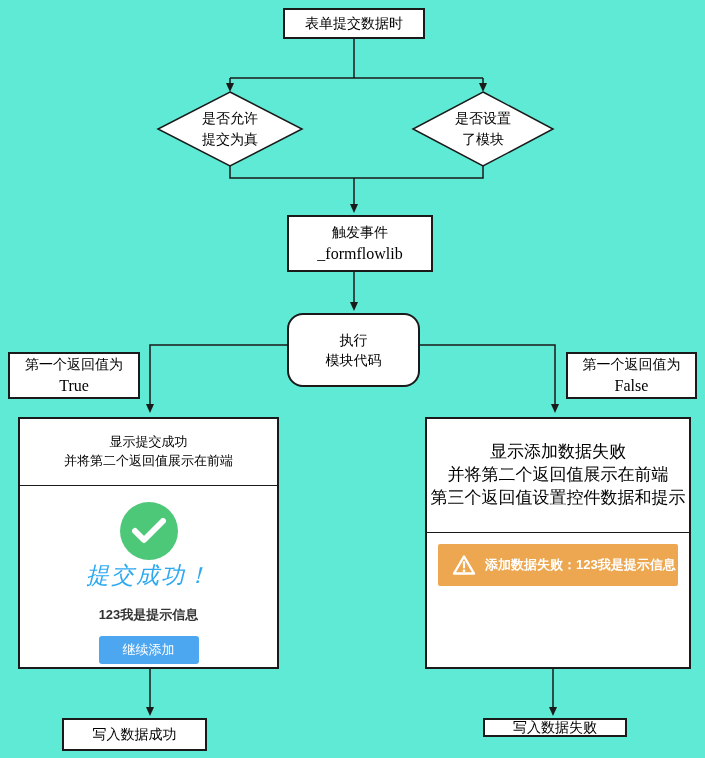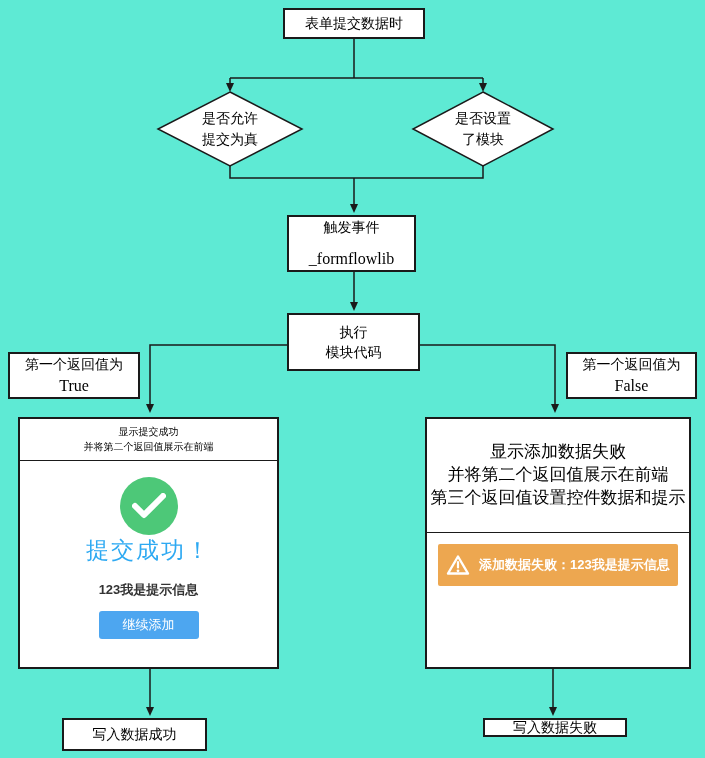--- a/index.html
+++ b/index.html
@@ -32,45 +32,45 @@
     position: absolute;
     display: flex;
     align-items: center;
     justify-content: center;
     text-align: center;
     font-size: 14px;
     line-height: 1.5;
     white-space: pre-line;
   }
   .start-node   { left: 283px; top: 8px;   width: 142px; height: 31px; }
-  .trigger-node { left: 287px; top: 215px; width: 129px; height: 57px; justify-content: space-between; }
-  .execute-node { left: 287px; top: 313px; width: 133px; height: 58px; }
+  .trigger-node { left: 287px; top: 215px; width: 146px; height: 57px; }
+  .execute-node { left: 287px; top: 313px; width: 133px; height: 74px; border-radius: 16px; }
   .branch-true  { left: 8px;   top: 352px; width: 132px; height: 47px; }
   .branch-false { left: 566px; top: 352px; width: 131px; height: 47px; }
   .end-left     { left: 62px;  top: 718px; width: 145px; height: 33px; }
   .end-right    { left: 483px; top: 718px; width: 144px; height: 19px; }
   .d-left  { left: 165px; top: 102px; width: 130px; height: 54px; }
   .d-right { left: 418px; top: 102px; width: 130px; height: 54px; }
 
   .panel {
     position: absolute;
     border: 2px solid #1a1a1a;
     background: #fff;
     box-sizing: border-box;
     display: flex;
     flex-direction: column;
   }
   .success-panel { left: 18px;  top: 417px; width: 261px; height: 252px; }
   .failure-panel { left: 425px; top: 417px; width: 266px; height: 252px; }
   .panel-header {
     border-bottom: 1px solid #1a1a1a;
     text-align: center;
-    font-size: 10px;
+    font-size: 13px;
     line-height: 1.45;
-    padding: 6px 2px;
+    padding: 14px 2px;
     min-height: 42px;
     display: flex;
     align-items: center;
     justify-content: center;
     white-space: pre-line;
     box-sizing: border-box;
   }
   .failure-panel .panel-header { font-size: 17px; line-height: 1.35; padding: 22px 2px; }
   .panel-body {
     flex: 1;
@@ -84,20 +84,21 @@
     border-radius: 50%;
     background: var(--success-green, #4dc878);
     display: flex;
     align-items: center;
     justify-content: center;
   }
   .success-title {
     font-size: 23px;
     letter-spacing: 2px;
     color: var(--accent-blue, #2da9f2);
+    font-style: italic;
   }
   .success-message {
     margin-top: 15px;
     font-size: 13px;
     font-weight: 600;
     color: #333;
   }
   .continue-btn {
     margin-top: 12px;
     width: 100px;
@@ -111,21 +112,21 @@
     cursor: pointer;
   }
   .alert-banner {
     margin-top: 11px;
     width: 240px;
     height: 42px;
     background: var(--alert-orange, #eda750);
     border-radius: 2px;
     display: flex;
     align-items: center;
-    padding: 0 8px;
+    padding: 0 14px;
     box-sizing: border-box;
     gap: 9px;
   }
   .alert-text {
     color: #fff;
     font-size: 13px;
     font-weight: 700;
     white-space: nowrap;
   }
   .warn-icon { display: flex; align-items: center; }

